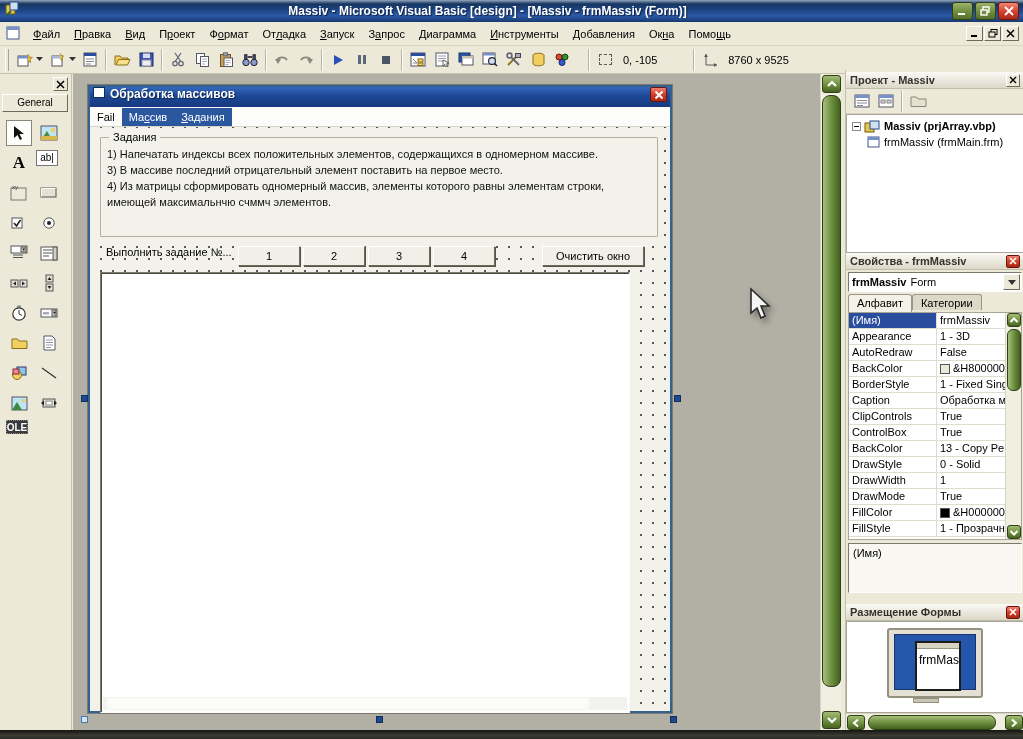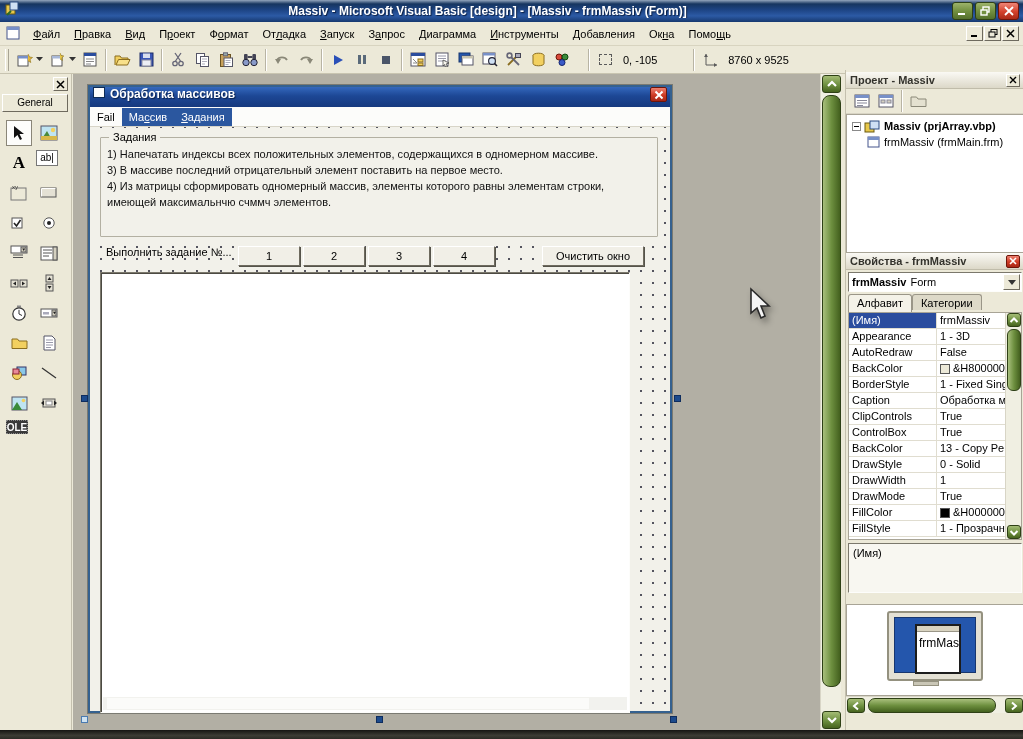--- a/index.html
+++ b/index.html
@@ -776,20 +776,28 @@
             <svg width="10" height="7">
               <polyline points="1.5,2 5,5.5 8.5,2" fill="none" stroke="#fff" stroke-width="2"></polyline>
             </svg>
           </span>
       </div>
     </div>
     <div id="propDesc">(Имя)</div>
   </div>
 
   <div id="layoutPanel">
+    <div class="paneltitle">
+      <span class="pt">Размещение Формы</span>
+      <span class="pclose red">
+          <svg width="8" height="8">
+            <path d="M1 1 L7 7 M7 1 L1 7" stroke="#fff" stroke-width="1.6"></path>
+          </svg>
+        </span>
+    </div>
     <div id="layoutBody">
       <div id="monitor">
         <div id="screen">
           <div id="miniform">
             <div class="mtitle"></div>
             <div class="mlabel">frmMass</div>
           </div>
         </div>
       </div>
       <div id="stand"></div>

